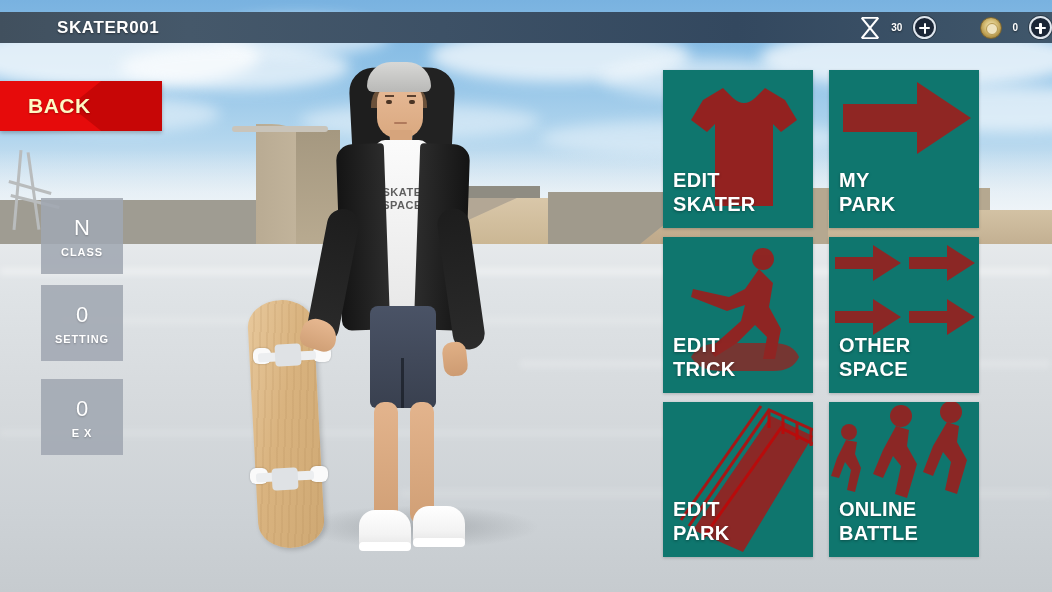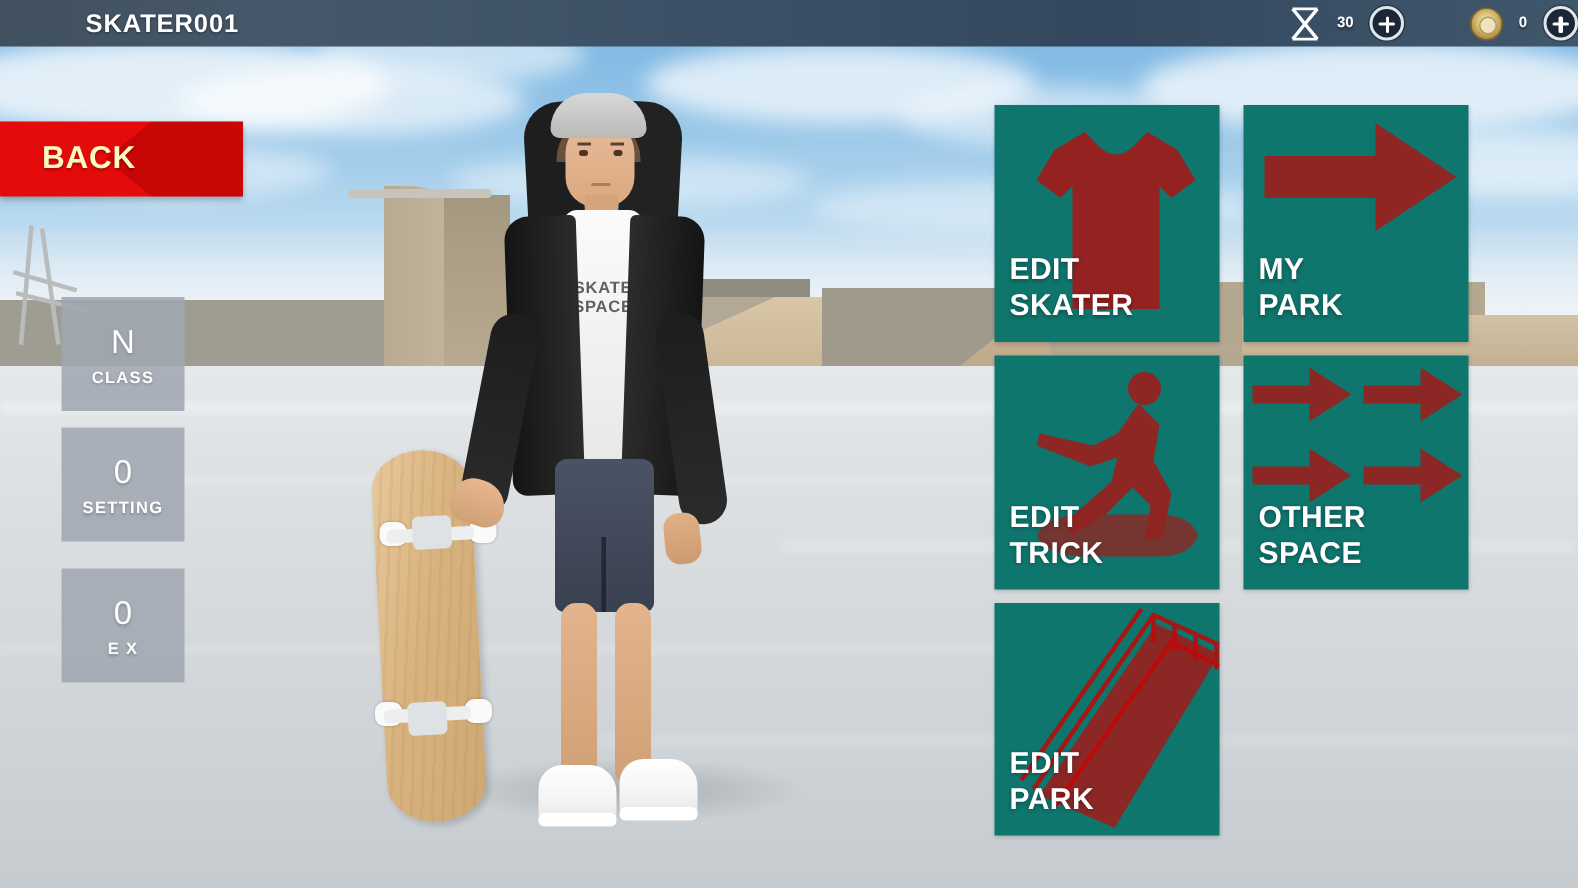--- a/index.html
+++ b/index.html
@@ -194,21 +194,21 @@
   .tb1 { left:275px; top:344px; width:26px; height:22px; transform:rotate(-3deg); }
   .tb2 { left:272px; top:468px; width:26px; height:22px; transform:rotate(-3deg); }
   .wheel { position:absolute; width:18px; height:16px; background:#fafafa; border-radius:6px; box-shadow:0 0 2px rgba(0,0,0,.25); }
   .w1 { left:253px; top:348px; }
   .w2 { left:313px; top:346px; }
   .w3 { left:250px; top:468px; }
   .w4 { left:310px; top:466px; }
 
   
   .topbar {
-    position:absolute; left:0; top:0; width:1052px; height:31px;
+    position:absolute; left:0; top:12px; width:1052px; height:31px;
     background:linear-gradient(to right,#41505e 0%,#45586a 18%,#3d5166 42%,#33485f 70%,#40576b 100%);
     display:flex; align-items:center;
   }
   .topbar-title {
     margin-left:57px; color:#ffffff; font-size:17px; font-weight:700;
     letter-spacing:.6px; text-shadow:0 1px 2px rgba(0,0,0,.45);
   }
   .res-group { display:flex; align-items:center; }
   .res-group.g1 { margin-left:auto; }
   .res-group.g2 { margin-left:44px; }
@@ -474,14 +474,28 @@
         <path d="M26 124 L106 8 L150 28"></path>
         <path d="M40 136 L118 26 L150 42"></path>
         <path d="M106 8 V26 M120 14 V32 M134 20 V38 M148 26 V44"></path>
         <path d="M18 118 L98 4"></path>
       </g>
     </svg>
     <div class="tile-label">EDIT
 PARK</div>
   </div>
 
+  <div class="tile col2 row3">
+    <svg class="tile-art" viewBox="0 0 150 155">
+      <g fill="#c00707" opacity="0.7">
+        <circle cx="20" cy="30" r="8"></circle>
+        <path d="M17 38 L8 56 L2 74 L10 76 L16 60 L22 68 L18 88 L26 90 L32 66 L26 52 L28 40 Z"></path>
+        <circle cx="72" cy="14" r="11"></circle>
+        <path d="M67 24 L54 48 L44 72 L54 76 L64 54 L72 64 L66 92 L78 96 L88 62 L78 44 L80 28 Z"></path>
+        <circle cx="122" cy="10" r="11"></circle>
+        <path d="M118 20 L104 44 L94 70 L104 74 L114 50 L122 60 L116 88 L128 92 L138 58 L128 40 L130 24 Z"></path>
+      </g>
+    </svg>
+    <div class="tile-label">ONLINE
+BATTLE</div>
+  </div>
 
 </div>
 
 </body></html>

